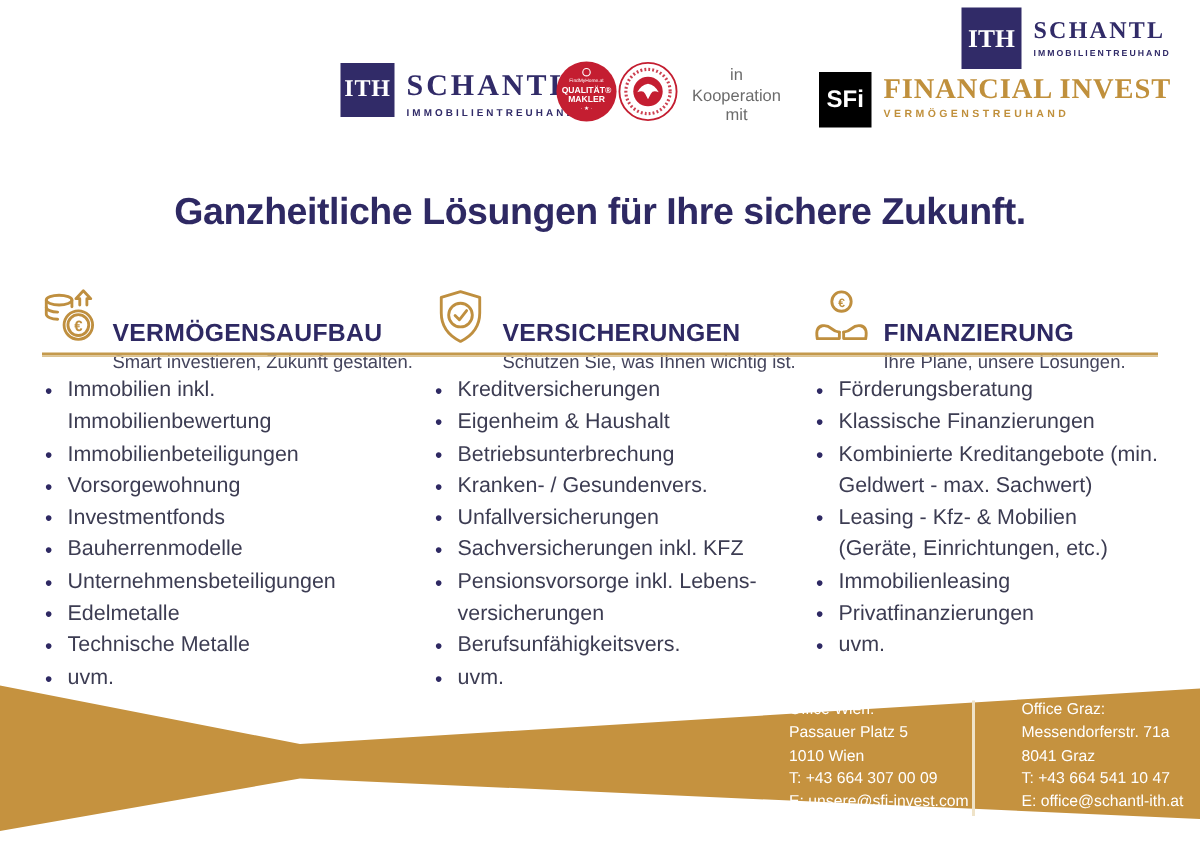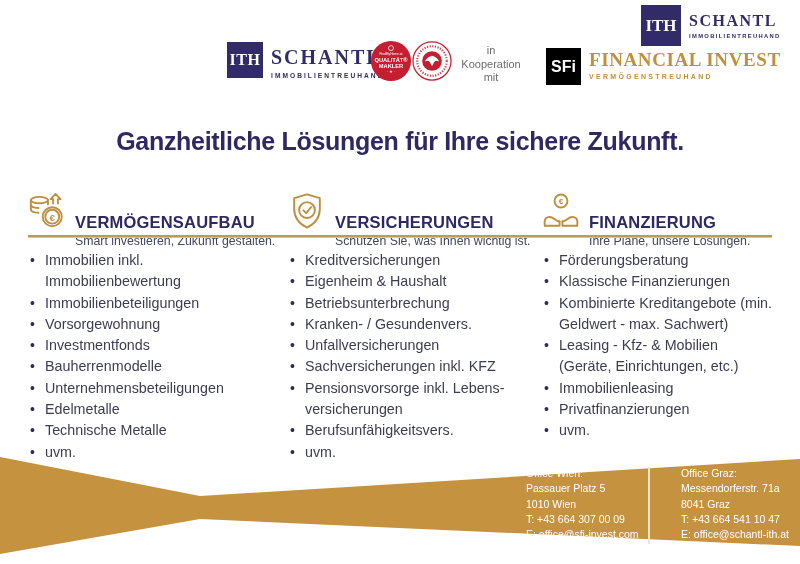--- a/index.html
+++ b/index.html
@@ -214,21 +214,21 @@
 
 <svg class="abs" id="footer-shape" viewBox="0 0 800 110" preserveAspectRatio="none">
   <polygon points="0,3 200,42 800,5 800,92 200,65 0,100" fill="#C5923F"></polygon>
 </svg>
 
 <div class="office abs" id="office-wien">
   <div>Office Wien:</div>
   <div>Passauer Platz 5</div>
   <div>1010 Wien</div>
   <div>T: +43 664 307 00 09</div>
-  <div>E: office@sfi-invest.com</div>
+  <div>E: unsere@sfi-invest.com</div>
 </div>
 <div class="abs" id="office-divider"></div>
 <div class="office abs" id="office-graz">
   <div>Office Graz:</div>
   <div>Messendorferstr. 71a</div>
   <div>8041 Graz</div>
   <div>T: +43 664 541 10 47</div>
   <div>E: office@schantl-ith.at</div>
 </div>
 

